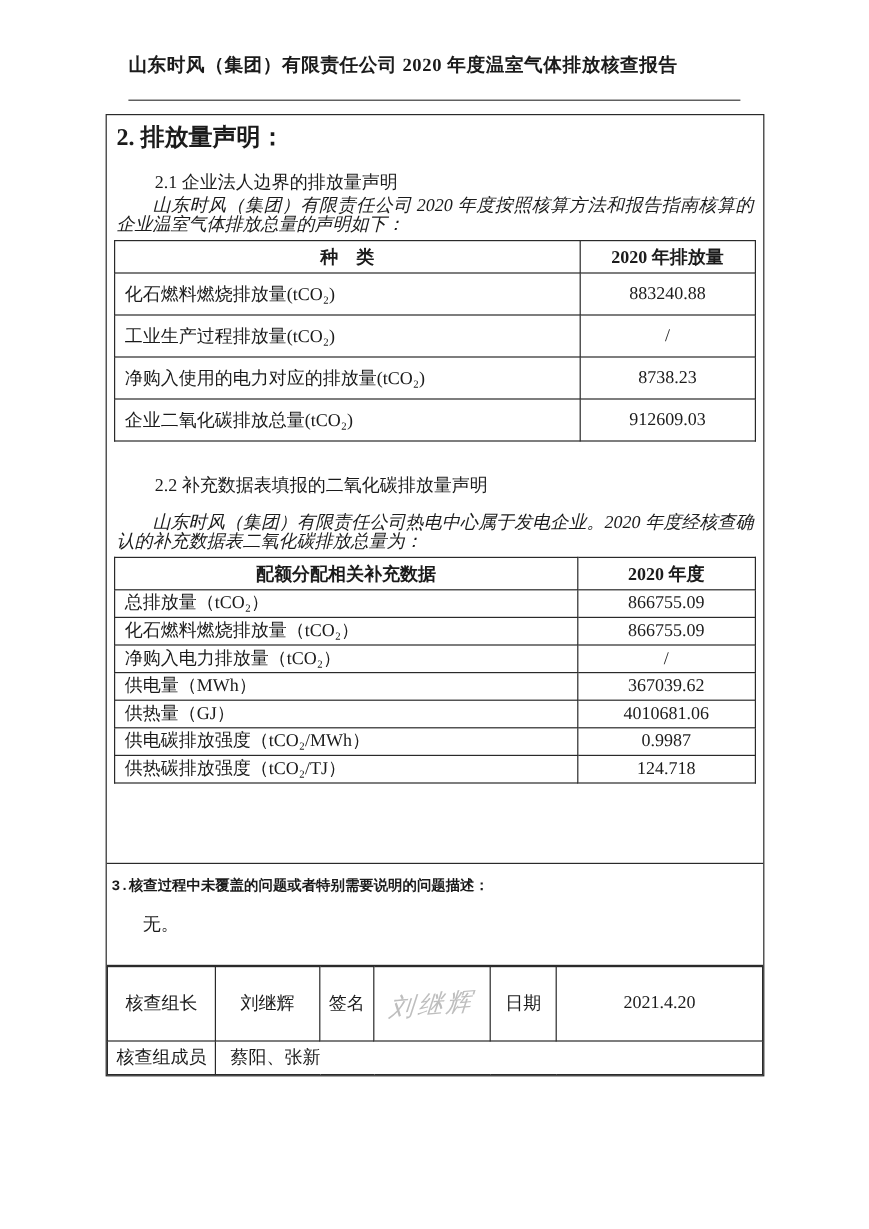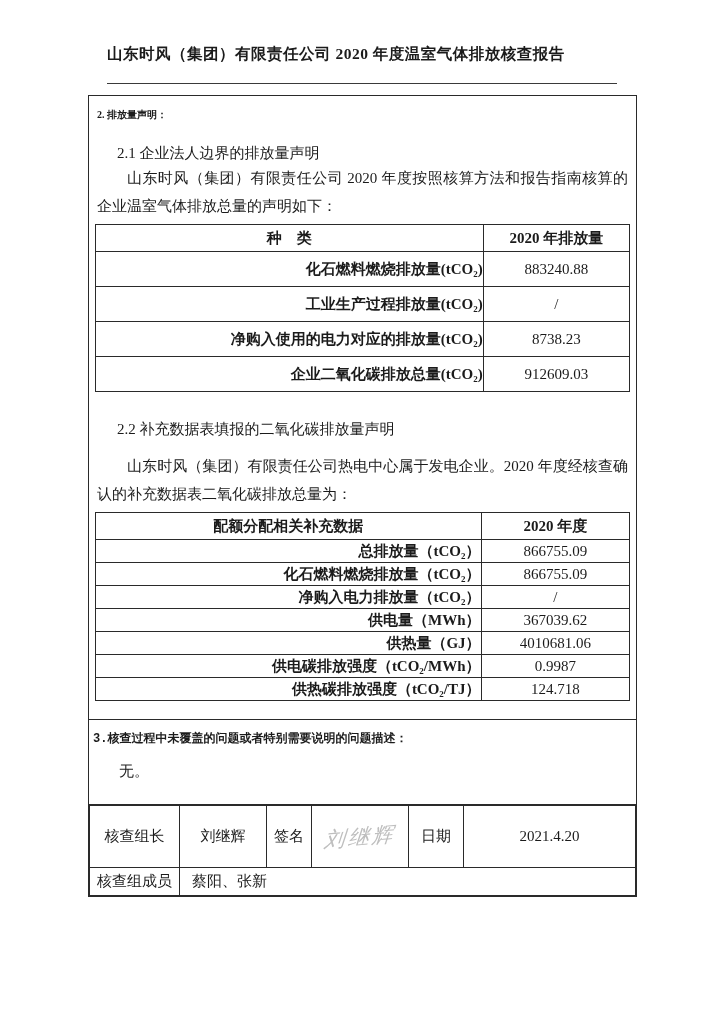--- a/index.html
+++ b/index.html
@@ -15,32 +15,32 @@
     border-bottom:1.5px solid #3a3a3a; padding-bottom:18px;
     font-weight:bold; font-size:15.5px; letter-spacing:0.5px; white-space:nowrap;
   }
   
   .outer-box {
     position:absolute; left:88px; top:95px; width:549px; height:802px;
     border:1.6px solid #2a2a2a; display:flex; flex-direction:column;
     font-size:15px;
   }
   .section-emissions { height:623px; overflow:hidden; padding:8px 6px 0 6px; }
-  .sec2-heading { font-weight:bold; font-size:10px; padding-left:2px; margin-bottom:16px; line-height:22px; }
-  .sub-heading { margin-left:22px; line-height:22px; }
-  .para { text-indent:2em; line-height:28px; text-align:justify; padding:0 2px; }
+  .sec2-heading { font-weight:bold; font-size:20px; padding-left:2px; margin-bottom:16px; line-height:22px; }
+  .sub-heading { margin-left:34px; line-height:22px; }
+  .para { text-indent:2em; line-height:16px; text-align:justify; padding:0 2px;font-style:italic; }
   .mt10 { margin-top:10px; }
   .mt12 { margin-top:12px; }
   .mt26 { margin-top:26px; }
 
   table { border-collapse:collapse; width:100%; table-layout:fixed;padding-left:28px; }
   td, th { border:1px solid #2a2a2a; font-size:15px; overflow:hidden; }
   .data-table { margin-top:4px; }
   .data-table th { font-weight:bold; text-align:center; }
-  .data-table td.lbl { text-align:right; padding-left:8px;font-weight:bold; }
+  .data-table td.lbl { text-align:left; padding-left:8px; }
   .data-table td.val { text-align:center; }
   .t1 col.c1 { width:72.6%; } .t1 col.c2 { width:27.4%; }
   .t1 th { height:27px; } .t1 td { height:35px; }
   .t2 col.c1 { width:72.2%; } .t2 col.c2 { width:27.8%; }
   .t2 th { height:27px; } .t2 td { height:23px; line-height:21px; }
 
   .section-issues {
     border-top:1.6px solid #2a2a2a; height:85px; padding:8px 6px 0 4px;
   }
   .sec3-heading { font-weight:bold; font-size:12px; line-height:23px;font-family:Liberation Mono, monospace; }

